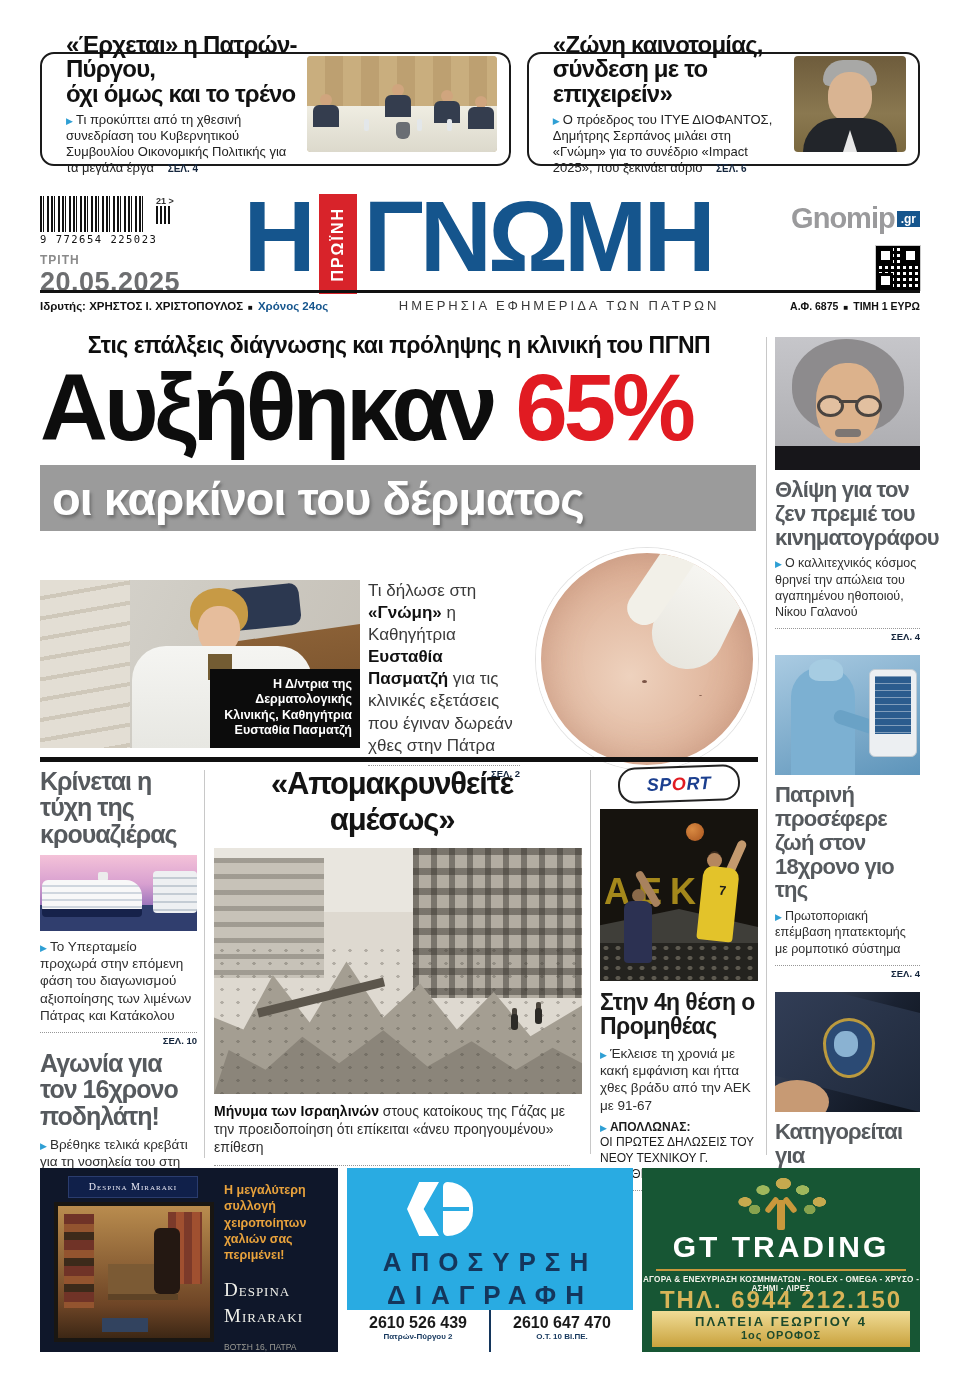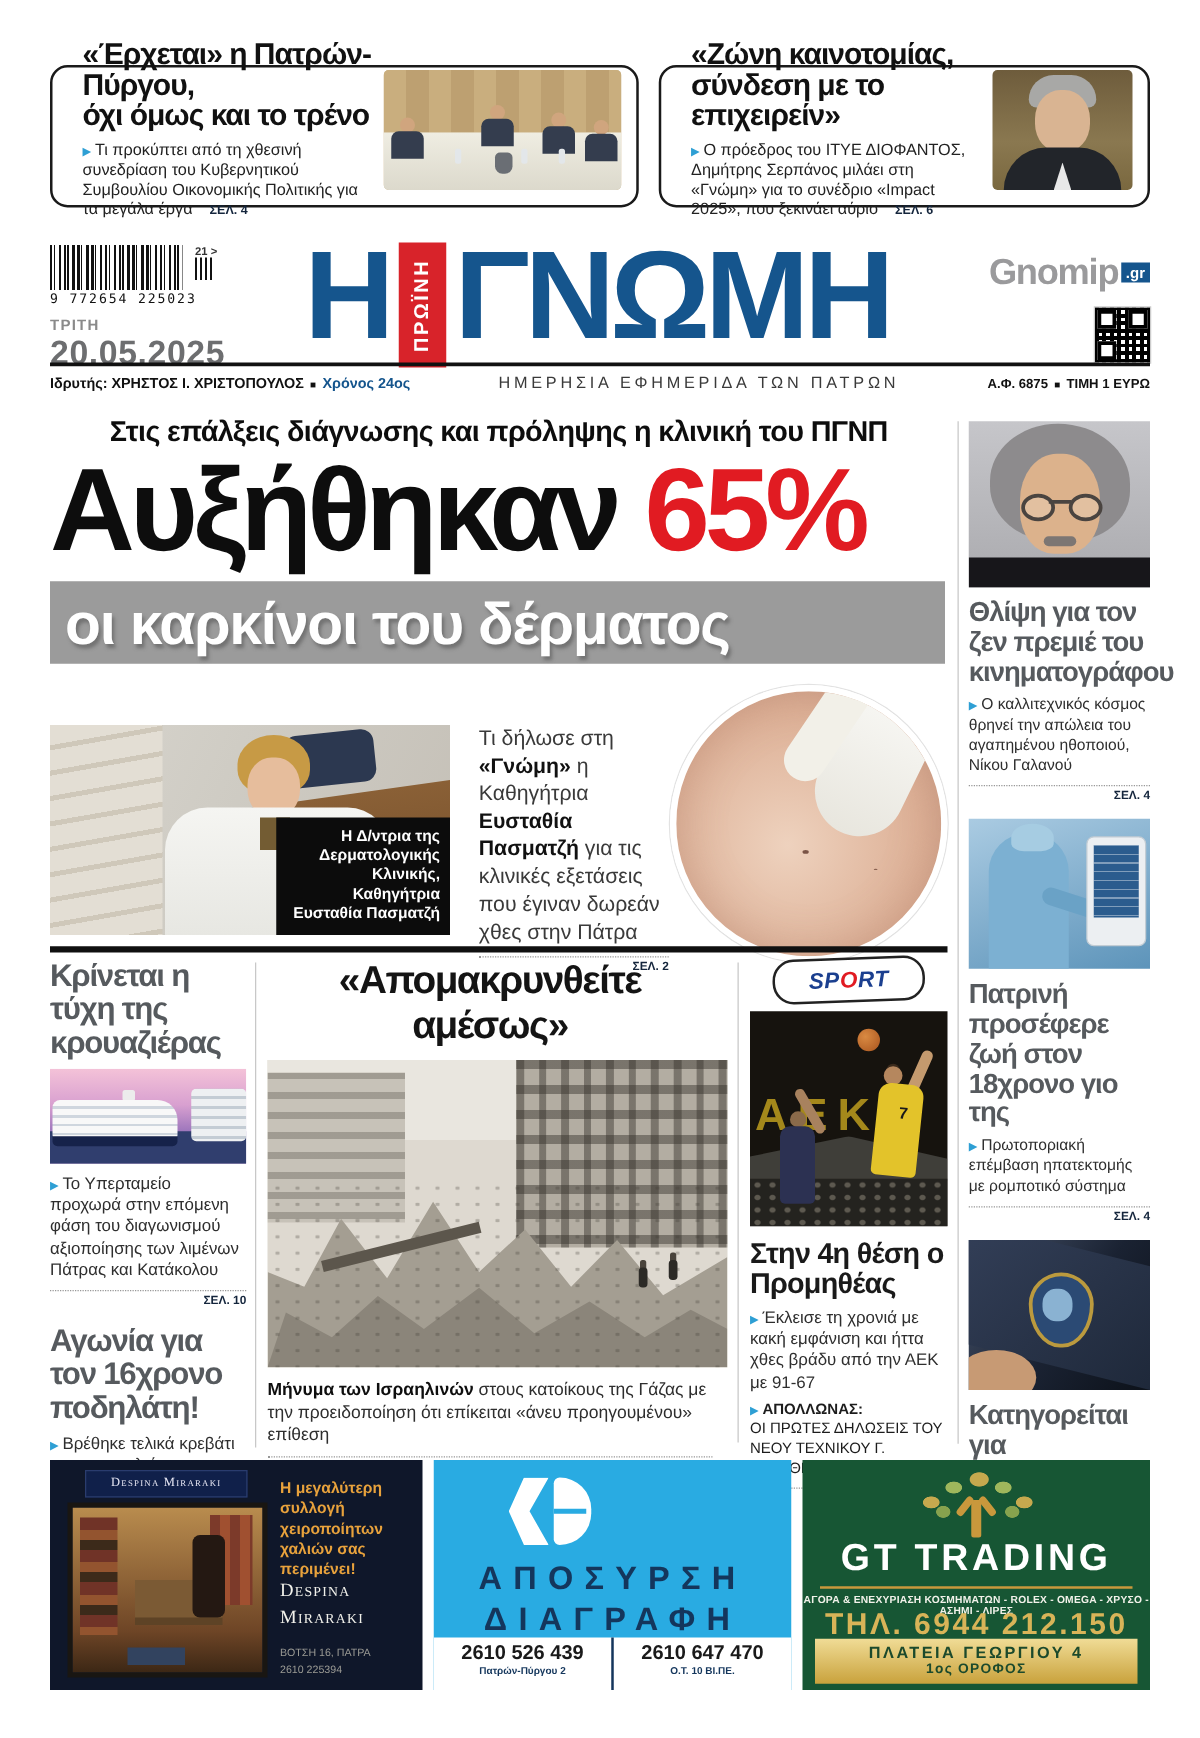--- a/index.html
+++ b/index.html
@@ -79,23 +79,23 @@
   .hero-row{position:absolute;left:0;top:248px;display:flex}
   .doc-photo{width:320px;height:168px;position:relative;overflow:hidden;flex:none;
              background:linear-gradient(115deg,#d8d5ce 0%,#cfccc4 40%,#c4bfb6 100%)}
   .dp-stairs{position:absolute;left:0;top:0;width:90px;height:168px;background:repeating-linear-gradient(170deg,#e3ded4 0 16px,#cfc8ba 16px 20px)}
   .dp-desk{position:absolute;right:0;top:44px;width:162px;height:124px;background:linear-gradient(180deg,#8a6036,#6e4a28);transform:skewY(-8deg);transform-origin:right top}
   .dp-jacket{position:absolute;right:60px;top:6px;width:72px;height:42px;background:#2c3850;border-radius:10px;transform:rotate(-6deg)}
   .dp-hair{position:absolute;left:150px;top:8px;width:58px;height:48px;background:#c79a45;border-radius:50% 50% 42% 42%}
   .dp-face{position:absolute;left:158px;top:26px;width:42px;height:48px;background:#e6bd9c;border-radius:46%}
   .dp-coat{position:absolute;left:92px;top:66px;width:180px;height:102px;background:linear-gradient(180deg,#f5f5f2,#e7e7e2);border-radius:34px 34px 0 0}
   .dp-blouse{position:absolute;left:168px;top:74px;width:24px;height:26px;background:#735c33}
-  .dp-caption{position:absolute;right:0;bottom:0;width:139px;padding:8px 8px 10px;background:#0c0c0c;color:#fff;
+  .dp-caption{position:absolute;right:0;bottom:0;width:150px;padding:8px 8px 10px;background:#0c0c0c;color:#fff;
               font-size:12.5px;font-weight:bold;line-height:1.22;text-align:right;box-sizing:border-box}
-  .hero-mid{width:152px;margin-left:23px}
+  .hero-mid{width:152px;margin-left:8px}
   .hero-body{font-size:17px;line-height:1.3;color:#3a3a3a}
   .hero-body b{color:#111}
   .skin-circle{position:absolute;right:0;top:216px;width:212px;height:212px;border-radius:50%;border:5px solid #fff;
                box-shadow:0 0 0 1px #e2e2e2, inset 0 0 36px rgba(178,128,108,.45);
                background:radial-gradient(circle at 42% 58%,#eed2be,#ddb096 62%,#c99a82);overflow:hidden}
   .mole{position:absolute;left:58%;top:44%;width:13px;height:11px;border-radius:50%;background:#4a2e26;
         box-shadow:-26px 30px 0 -4px #7a5446, 30px 44px 0 -5px #8a6352}
   .glove{position:absolute;right:12px;top:-30px;width:72px;height:150px;background:linear-gradient(#fdfdfb,#e8e6de);
          border-radius:36px;transform:rotate(26deg)}
   .glove::after{content:"";position:absolute;left:-26px;top:18px;width:34px;height:110px;background:#f2f0e8;border-radius:20px;transform:rotate(8deg)}
@@ -118,21 +118,21 @@
   .colL{position:absolute;left:40px;top:768px;width:157px}
   .cruise-photo{margin-top:8px;width:157px;height:76px;position:relative;overflow:hidden}
   .cr-sky{position:absolute;inset:0;background:linear-gradient(180deg,#f4c2d8 0%,#d8a0d0 38%,#9d76bc 66%)}
   .cr-sea{position:absolute;left:0;right:0;bottom:0;height:26px;background:#303e6e}
   .cr-ship{position:absolute;left:2px;bottom:21px;width:100px;height:30px;border-radius:6px 16px 2px 2px;
            background:repeating-linear-gradient(180deg,#f8f8f8 0 5px,#cfd6de 5px 7px)}
   .cr-hull{position:absolute;left:2px;bottom:14px;width:100px;height:8px;background:#16224a;border-radius:0 0 4px 4px}
   .cr-stack{position:absolute;left:58px;bottom:50px;width:10px;height:9px;background:#ececec;border-radius:2px}
   .cr-ship2{position:absolute;right:0;bottom:18px;width:44px;height:42px;border-radius:4px;
             background:repeating-linear-gradient(180deg,#eef0f2 0 6px,#c4ccd4 6px 8px)}
-  .colL .item2{margin-top:14px}
+  .colL .item2{margin-top:4px}
 
   
   .colM{position:absolute;left:214px;top:766px;width:356px}
   .m-headline{font-weight:bold;font-size:31px;color:#141414;letter-spacing:-1.2px;text-align:center}
   .rubble{margin-top:10px;width:368px;height:246px;position:relative;overflow:hidden;background:#ded9d0}
   .rb-sky{position:absolute;top:0;left:0;width:100%;height:64px;background:#e9e6df}
   .rb-bldg{position:absolute;right:0;top:0;width:46%;height:150px;background-color:#b3ada2;
     background-image:repeating-linear-gradient(90deg,rgba(52,48,42,.45) 0 6px,transparent 6px 18px),
                      repeating-linear-gradient(180deg,rgba(52,48,42,.45) 0 7px,transparent 7px 20px)}
   .rb-bldg2{position:absolute;left:0;top:10px;width:30%;height:120px;background-color:#c7c2b8;
@@ -211,22 +211,22 @@
              background:linear-gradient(180deg,#b98c4e,#6e4526 75%,#3c2715)}
   .sf-rack{position:absolute;left:6px;top:8px;width:30px;height:94px;
            background:repeating-linear-gradient(180deg,#703327 0 10px,#93542f 10px 18px,#3c2a1a 18px 26px)}
   .sf-carpetwall{position:absolute;right:8px;top:6px;width:34px;height:72px;
                  background:repeating-linear-gradient(90deg,#7c3a2a 0 8px,#a05030 8px 16px)}
   .sf-table{position:absolute;left:50px;top:58px;width:70px;height:30px;background:#7b5a34;box-shadow:0 6px 0 #5e4326}
   .sf-robe{position:absolute;left:96px;top:22px;width:26px;height:66px;background:#241812;border-radius:6px}
   .sf-rug{position:absolute;left:44px;bottom:6px;width:46px;height:14px;background:#32435f}
   .ad1-right{position:absolute;right:8px;top:14px;width:106px}
   .ad1-promo{color:#e8a23c;font-size:12.5px;font-weight:bold;line-height:1.3}
-  .ad1-brand{color:#f0f0ea;font-family:"Liberation Serif","DejaVu Serif",serif;
-             font-size:15px;letter-spacing:1px;font-variant:small-caps;line-height:1.35}
+  .ad1-brand{margin-top:14px;color:#f0f0ea;font-family:"Liberation Serif","DejaVu Serif",serif;
+             font-size:19px;letter-spacing:1px;font-variant:small-caps;line-height:1.35}
   .ad1-addr{margin-top:12px;color:#9a9a94;font-size:8.5px;line-height:1.6}
 
   .ad2{width:286px;background:#29abe2;position:relative;overflow:hidden;flex:none}
   .kb-logo{position:absolute;left:60px;top:14px;display:flex;gap:4px}
   .kb-k{width:32px;height:54px;background:#fff;clip-path:polygon(100% 0,38% 0,0 50%,38% 100%,100% 100%,52% 50%)}
   .kb-b{width:30px;height:54px;background:#fff;border-radius:5px 27px 27px 5px;position:relative}
   .kb-b::after{content:"";position:absolute;left:0;top:25px;width:26px;height:4px;background:#29abe2}
   .ad2-name{position:absolute;right:16px;top:16px;text-align:right;color:#fff;font-weight:bold;font-size:19px;line-height:1.15;letter-spacing:0.5px}
   .ad2-big{position:absolute;left:0;right:0;top:78px;text-align:center;color:#14365c;font-weight:bold;
            font-size:26px;letter-spacing:9px;line-height:1.25}

